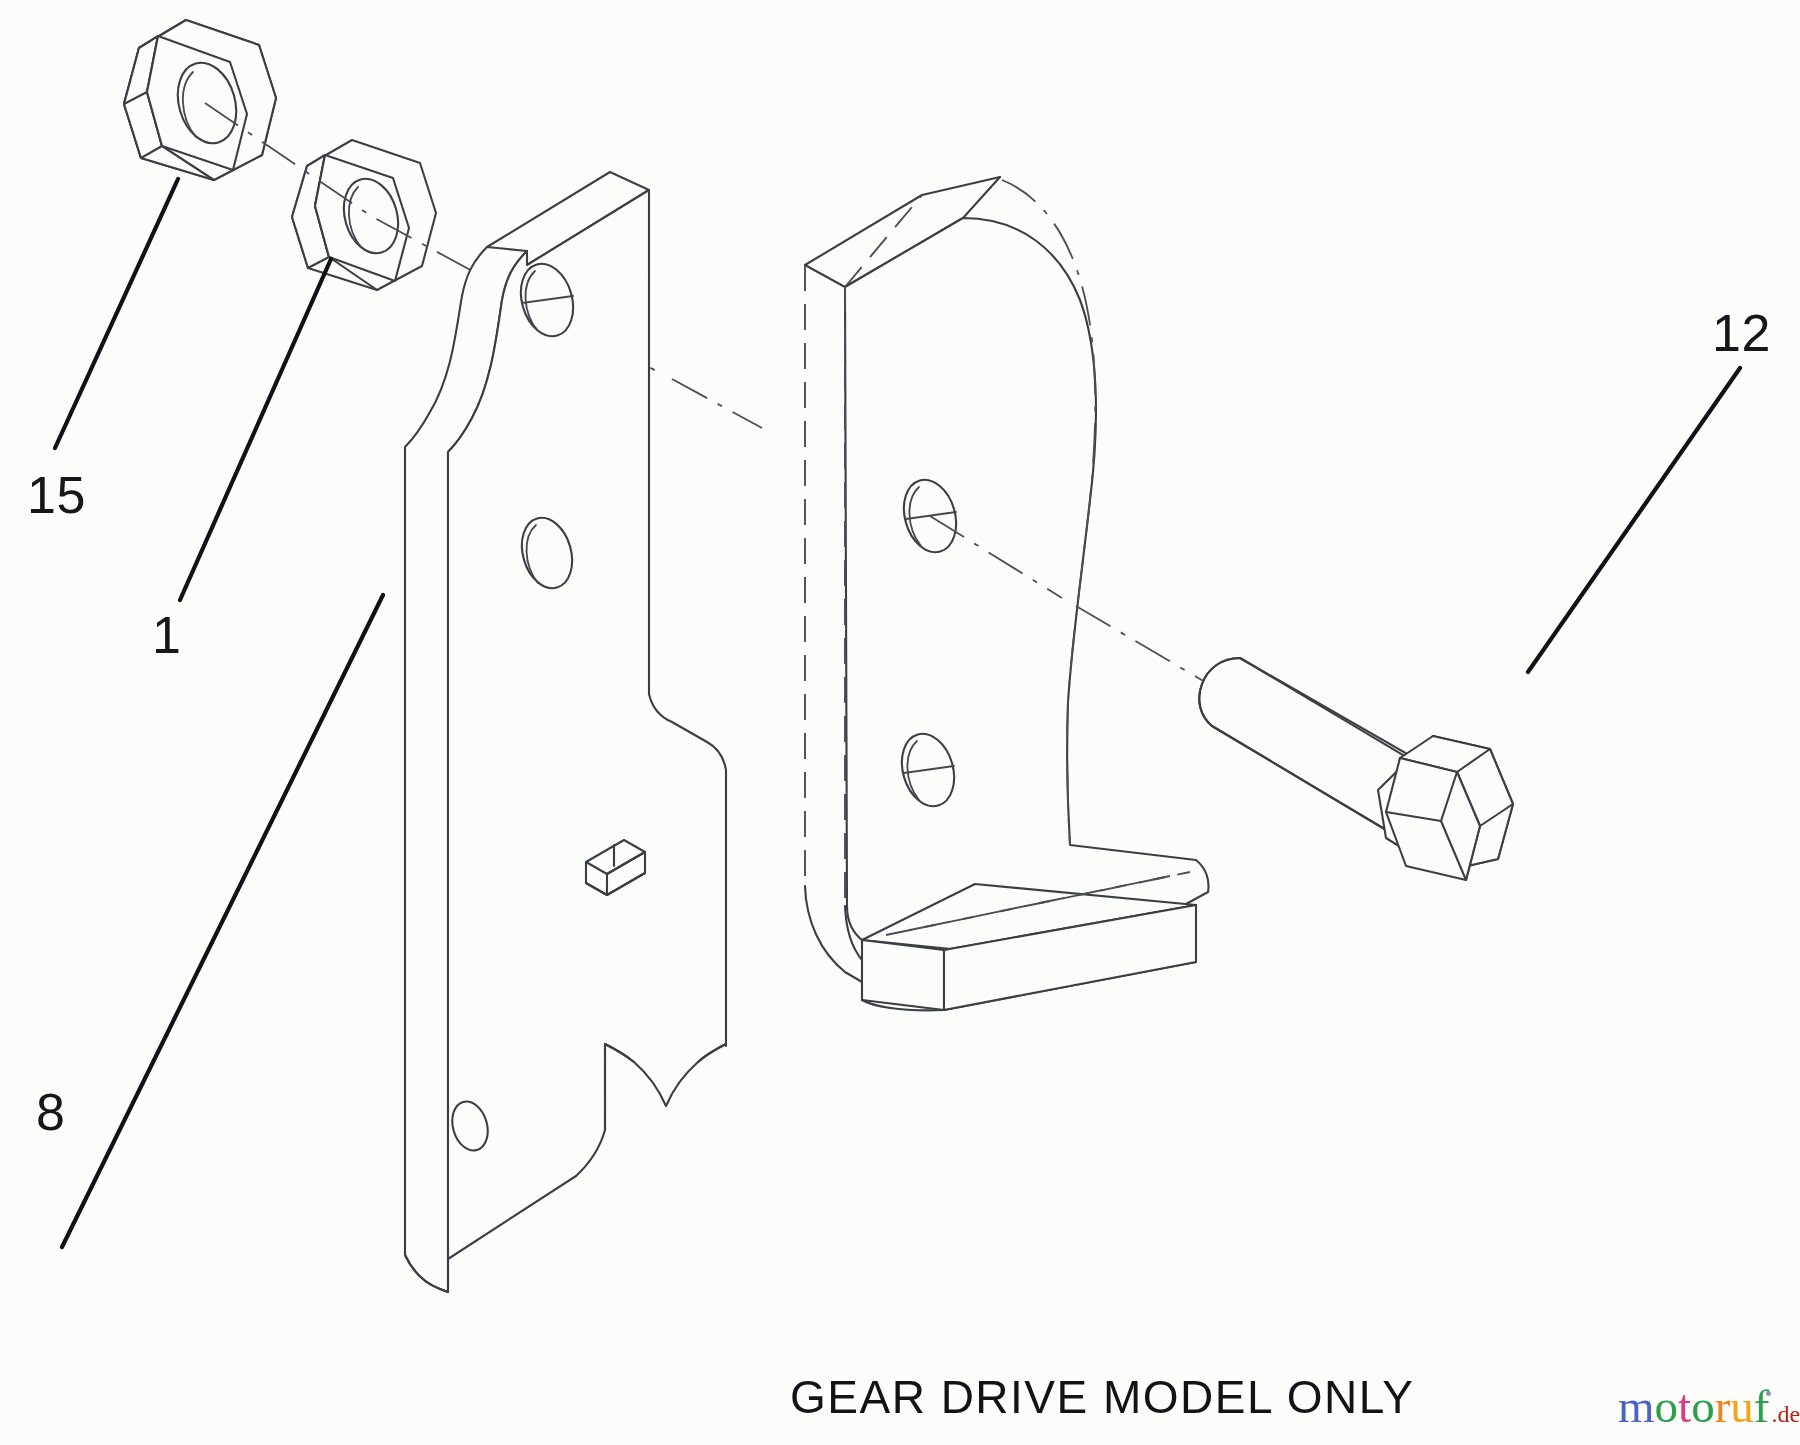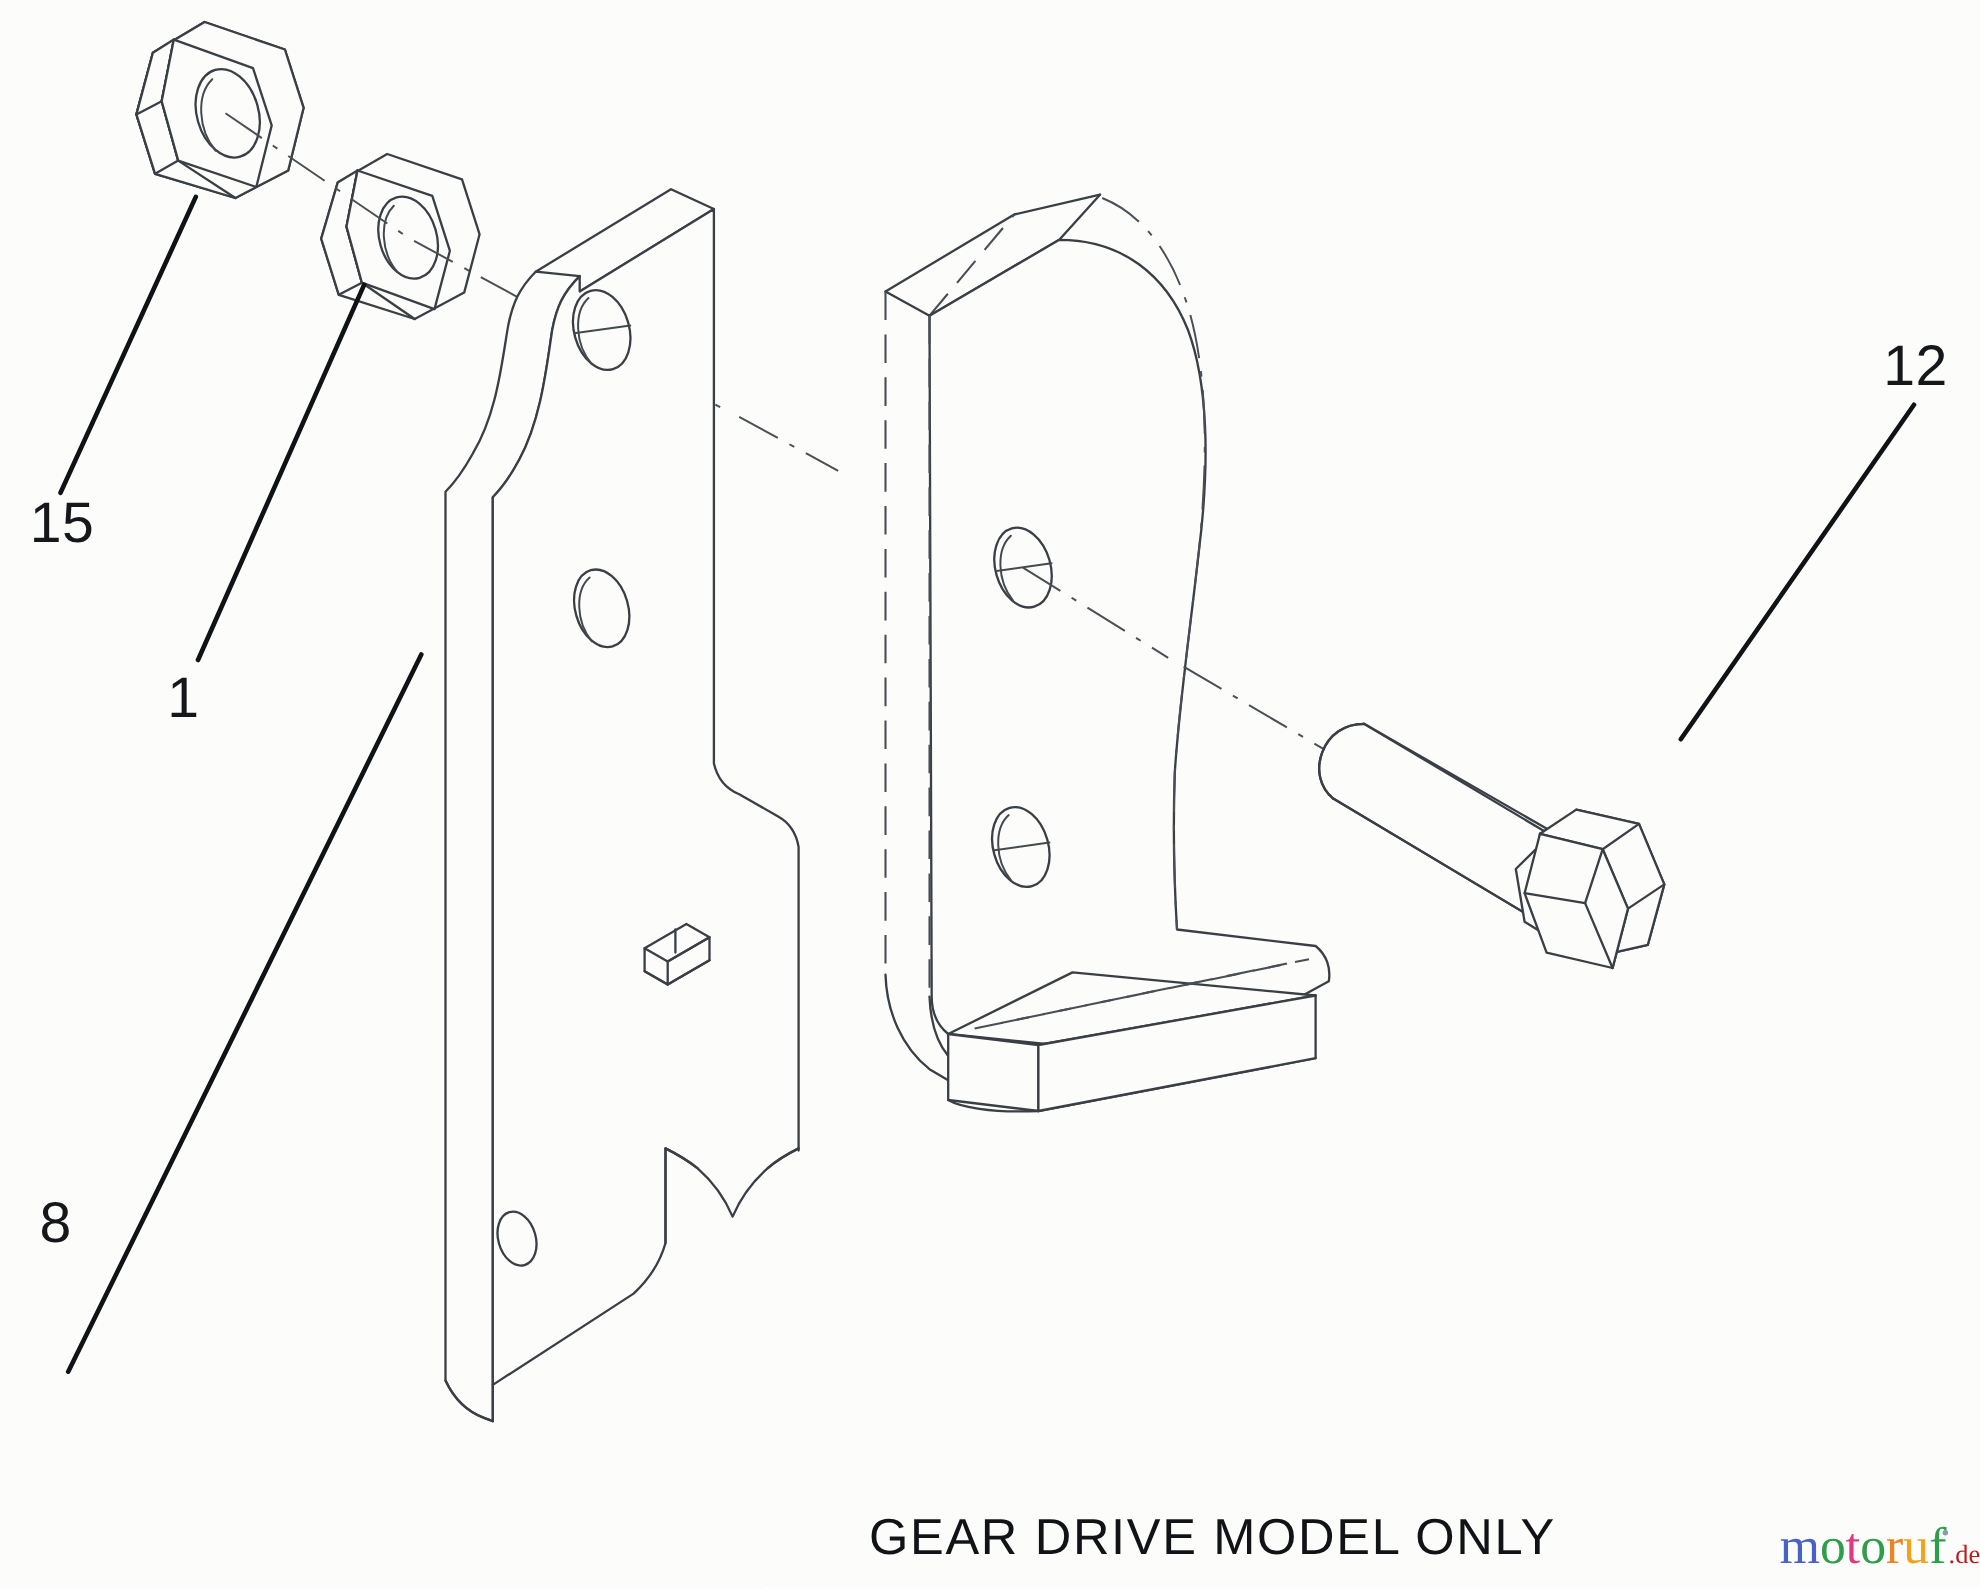--- a/index.html
+++ b/index.html
@@ -277,21 +277,21 @@
     </g>
 
     <g>
       <path class="lead" d="M55 448 L178 179"></path>
       <path class="lead" d="M180 600 L331 259"></path>
       <path class="lead" d="M62 1247 L383 595"></path>
       <path class="lead" d="M1740 368 L1528 672"></path>
     </g>
   </svg>
 
-  <div class="callout" style="left:27px; top:446px;">15</div>
+  <div class="callout" style="left:27px; top:465px;">15</div>
   <div class="callout" style="left:152px; top:605px;">1</div>
   <div class="callout" style="left:36px; top:1082px;">8</div>
   <div class="callout" style="left:1712px; top:303px;">12</div>
 
   <div id="caption">GEAR DRIVE MODEL ONLY</div>
 
   <div id="watermark">
     <span class="wm-word"><span class="wm-l" style="color: rgb(74, 98, 196);">m</span><span class="wm-l" style="color: rgb(47, 158, 76);">o</span><span class="wm-l" style="color: rgb(224, 57, 127);">t</span><span class="wm-l" style="color: rgb(47, 158, 76);">o</span><span class="wm-l" style="color: rgb(239, 131, 32);">r</span><span class="wm-l" style="color: rgb(240, 164, 28);">u</span><span class="wm-l" style="color: rgb(47, 158, 76);">f</span></span><span class="dot-tm"></span><span class="wm-de">.de</span>
   </div>
 

